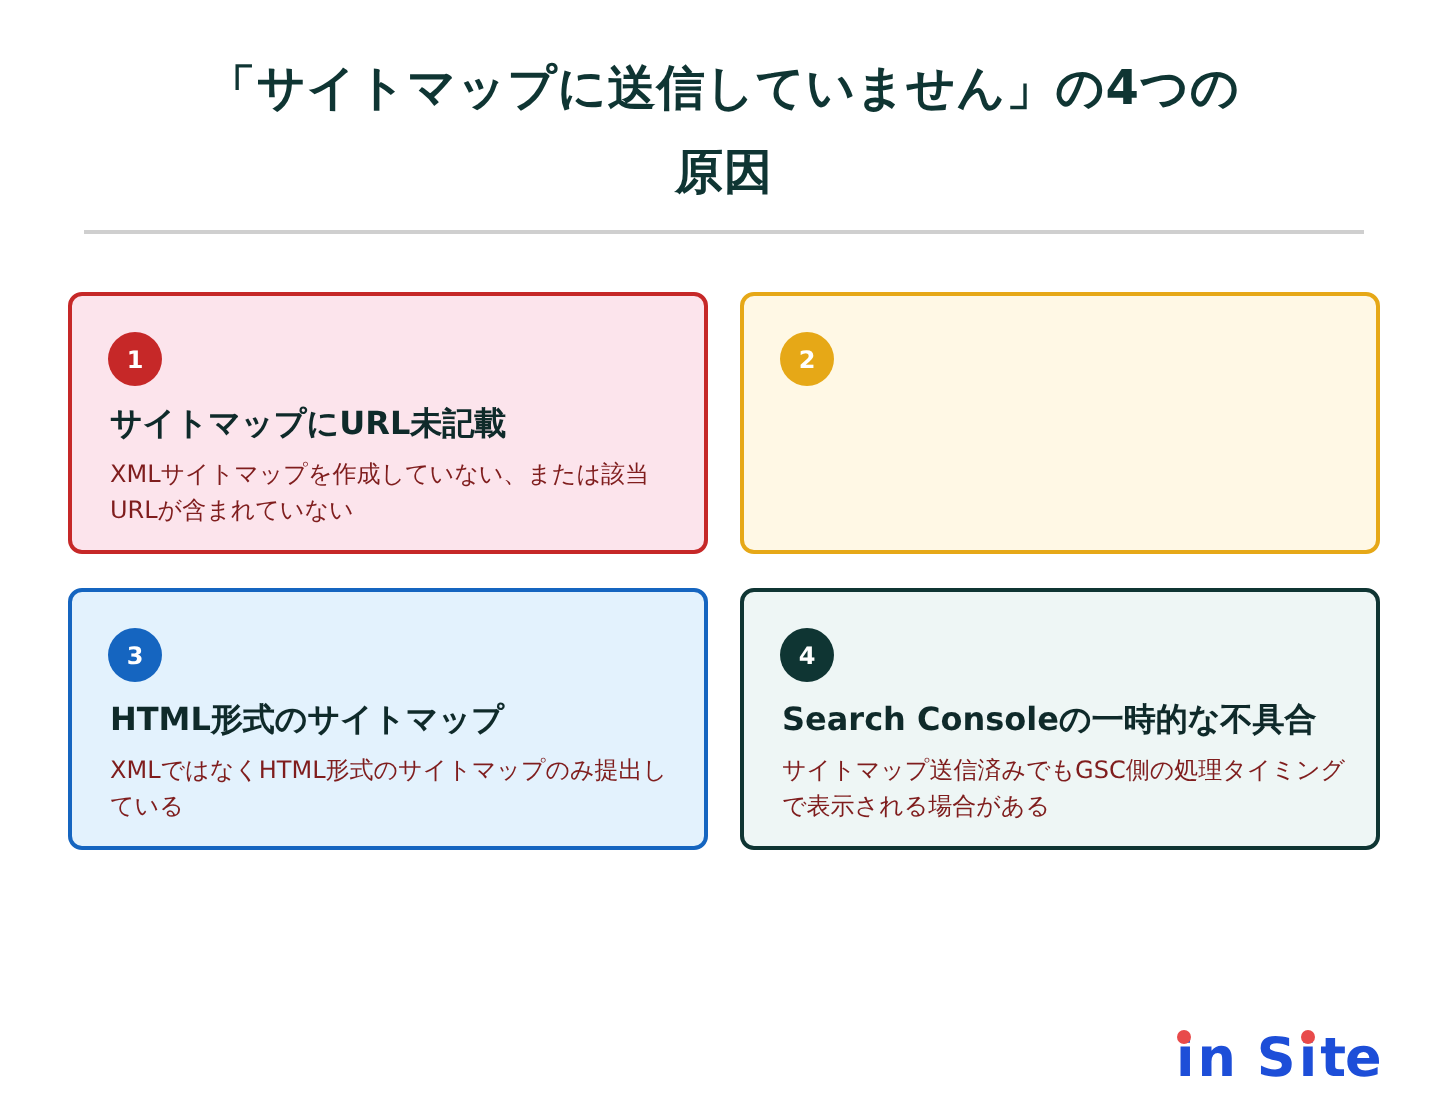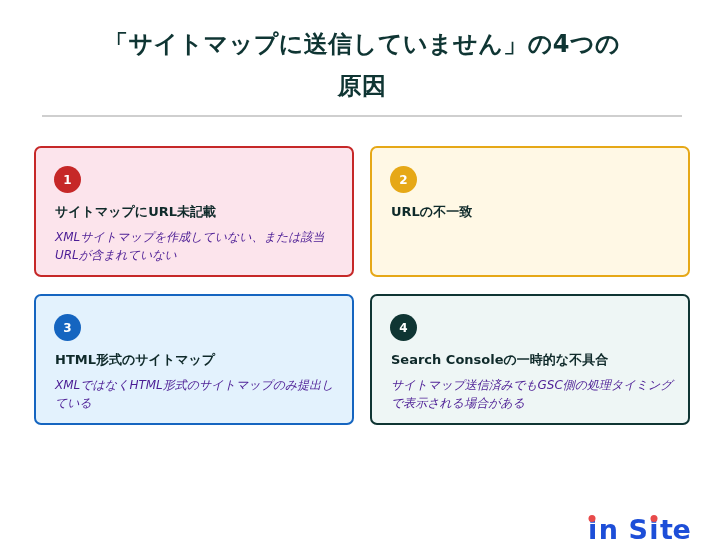--- a/index.html
+++ b/index.html
@@ -24,27 +24,26 @@
       border: 2px solid; border-radius: 7px;
       padding: 18px 18px 0 18px;
     }
     .badge {
       width: 27px; height: 27px; border-radius: 50%;
       color: #fff; font-size: 12px; font-weight: bold;
       display: flex; align-items: center; justify-content: center;
       font-family: "DejaVu Sans", sans-serif;
     }
     .card-title {
-      margin-top: 8px; font-size: 13px; font-weight: bold; color: #0f2a2a;
+      margin-top: 8px; font-size: 16px; font-weight: bold; color: #0f2a2a;
       line-height: 20px; white-space: nowrap;
     }
     .card-desc {
-      margin-top: 4px; font-size: 12px; color: #4c1d95; line-height: 18px;
+      margin-top: 4px; font-size: 12px; color: #7f1d1d; line-height: 18px;
       width: 290px;
-      font-style: italic;
     }
     .logo {
       position: absolute; left: 584px; top: 510px;
       font-family: "DejaVu Sans", sans-serif; font-weight: bold;
       font-size: 27px; color: #1d4ed8; letter-spacing: -0.5px;
     }
     .logo .dot-i { position: relative; display: inline-block; }
     .logo .dot-i::before {
       content: ""; position: absolute; left: 50%; top: 2px; transform: translateX(-50%);
       width: 7px; height: 7px; border-radius: 50%; background: #e84a4a;
@@ -66,21 +65,20 @@
       <span>1</span>
     </div>
     <div class="card-title">サイトマップにURL未記載</div>
     <div class="card-desc">XMLサイトマップを作成していない、または該当URLが含まれていない</div>
   </div>
 
   <div class="card" id="card1" style="left:368px; top:144px; border-color:#e6a817; background:#fff8e5;">
     <div class="badge" style="background:#e6a817;">
       <span>2</span>
     </div>
-    <div class="card-title">URLの不一致</div>
   </div>
 
   <div class="card" id="card2" style="left:32px; top:292px; border-color:#1565c0; background:#e3f2fd;">
     <div class="badge" style="background:#1565c0;">
       <span>3</span>
     </div>
     <div class="card-title">HTML形式のサイトマップ</div>
     <div class="card-desc">XMLではなくHTML形式のサイトマップのみ提出している</div>
   </div>
 

